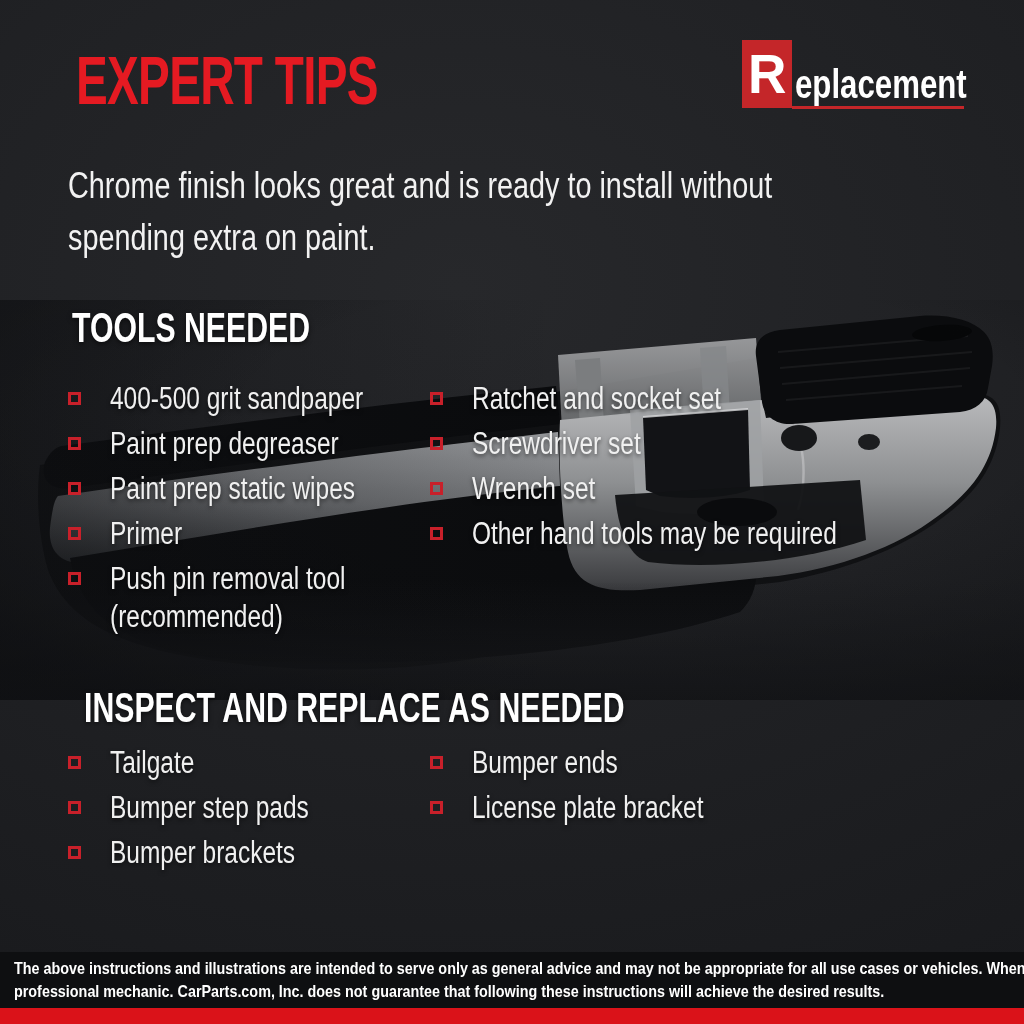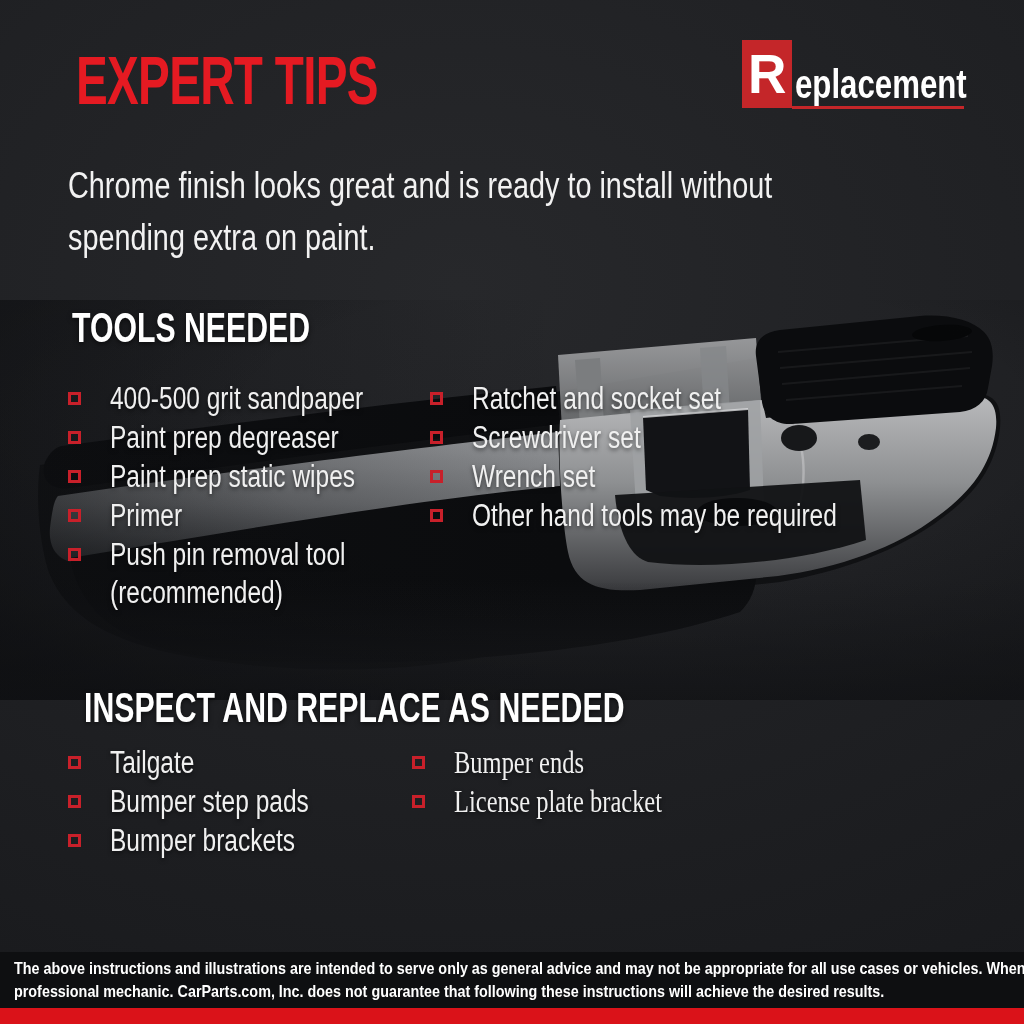--- a/index.html
+++ b/index.html
@@ -53,37 +53,37 @@
     color:#ffffff;font-weight:800;font-size:42px;line-height:48px;letter-spacing:0;
     text-shadow:0 2px 6px rgba(0,0,0,.55);
   }
   .t-head{transform:scaleX(.72);}
   .heading-tools{left:68px;top:300px;}
   .heading-inspect{left:68px;top:668px;}
 
   
   .list{
     list-style:none;margin:0;padding:0;
-    display:flex;flex-direction:column;gap:1px;
+    display:flex;flex-direction:column;gap:7px;
   }
   .list li{display:flex;align-items:flex-start;gap:29px;}
   .bullet{
     flex:0 0 auto;width:13px;height:13px;box-sizing:border-box;
     border:3px solid #c8202a;margin-top:12px;background:transparent;
   }
   .label{
     color:#f0f0f0;font-weight:400;font-size:31px;line-height:38px;
     white-space:nowrap;transform:scaleX(.79);transform-origin:left top;
     text-shadow:0 2px 5px rgba(0,0,0,.55);
   }
   .label.wrap{white-space:normal;max-width:330px;}
   .list-s1-left{left:68px;top:380px;}
   .list-s1-right{left:430px;top:380px;}
   .list-s2-left{left:68px;top:744px;}
-  .list-s2-right{left:412px;top:744px;font-family:Liberation Serif, serif;}
+  .list-s2-right{left:430px;top:744px;}
 
   
   .bumper{left:0;top:300px;width:1024px;height:400px;z-index:0;}
   .content{z-index:2;}
 
   
   .disclaimer-band{
     left:0;top:952px;width:1024px;height:56px;background:#0e0f11;
   }
   .disclaimer-text{

